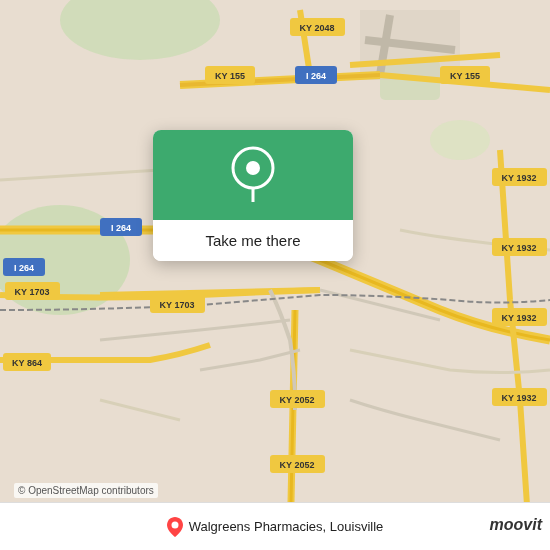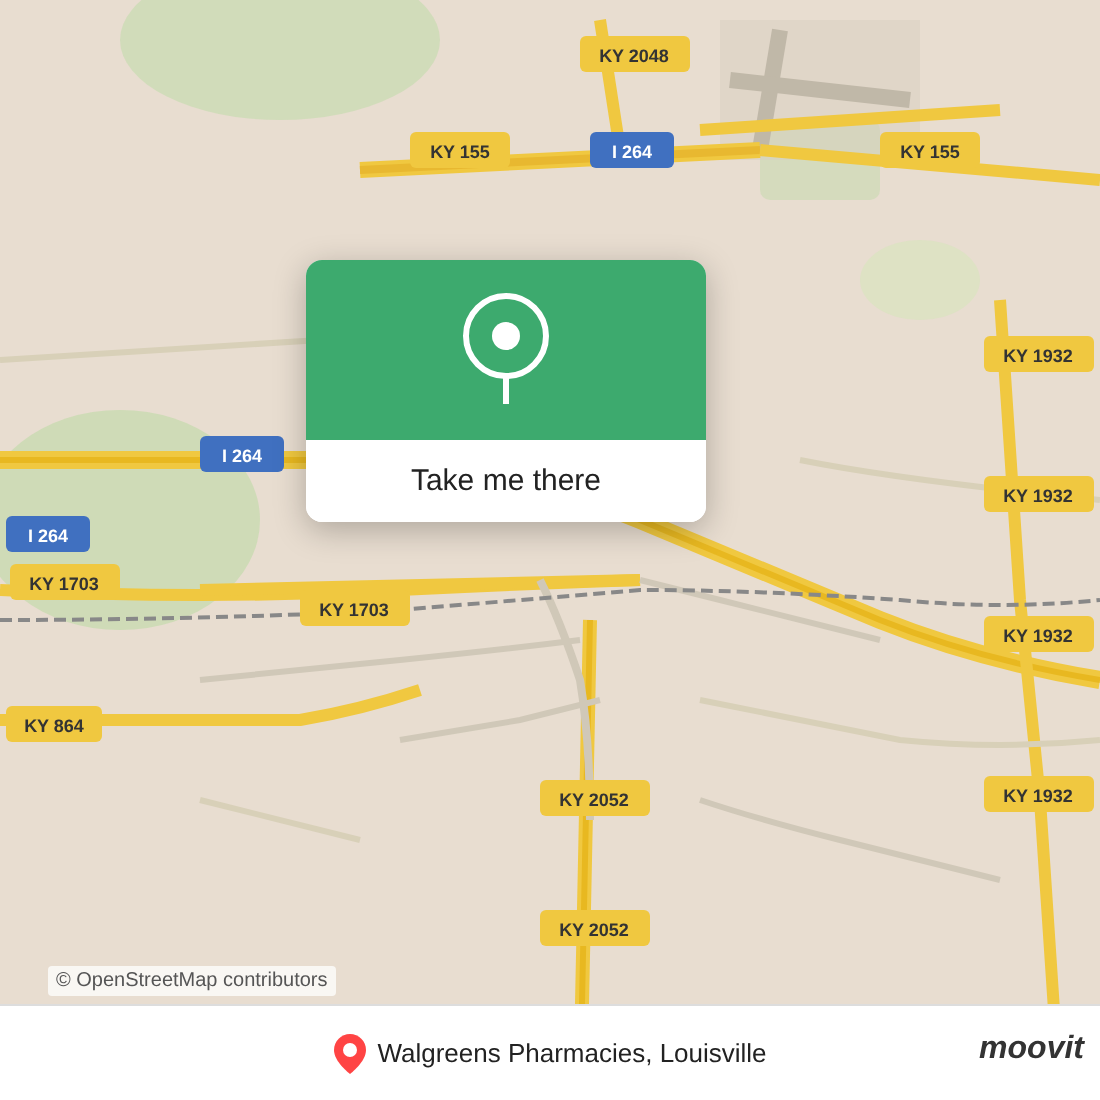--- a/index.html
+++ b/index.html
@@ -50,21 +50,21 @@
 
     #location-name {
       font-size: 13px;
       color: #222;
       font-weight: 400;
     }
 
     #attribution {
       position: absolute;
       bottom: 52px;
-      left: 24px;
+      left: 14px;
       font-size: 10px;
       color: #555;
       background: rgba(255,255,255,0.75);
       padding: 2px 4px;
       border-radius: 2px;
     }
 
     
     #popup-card {
       position: absolute;

